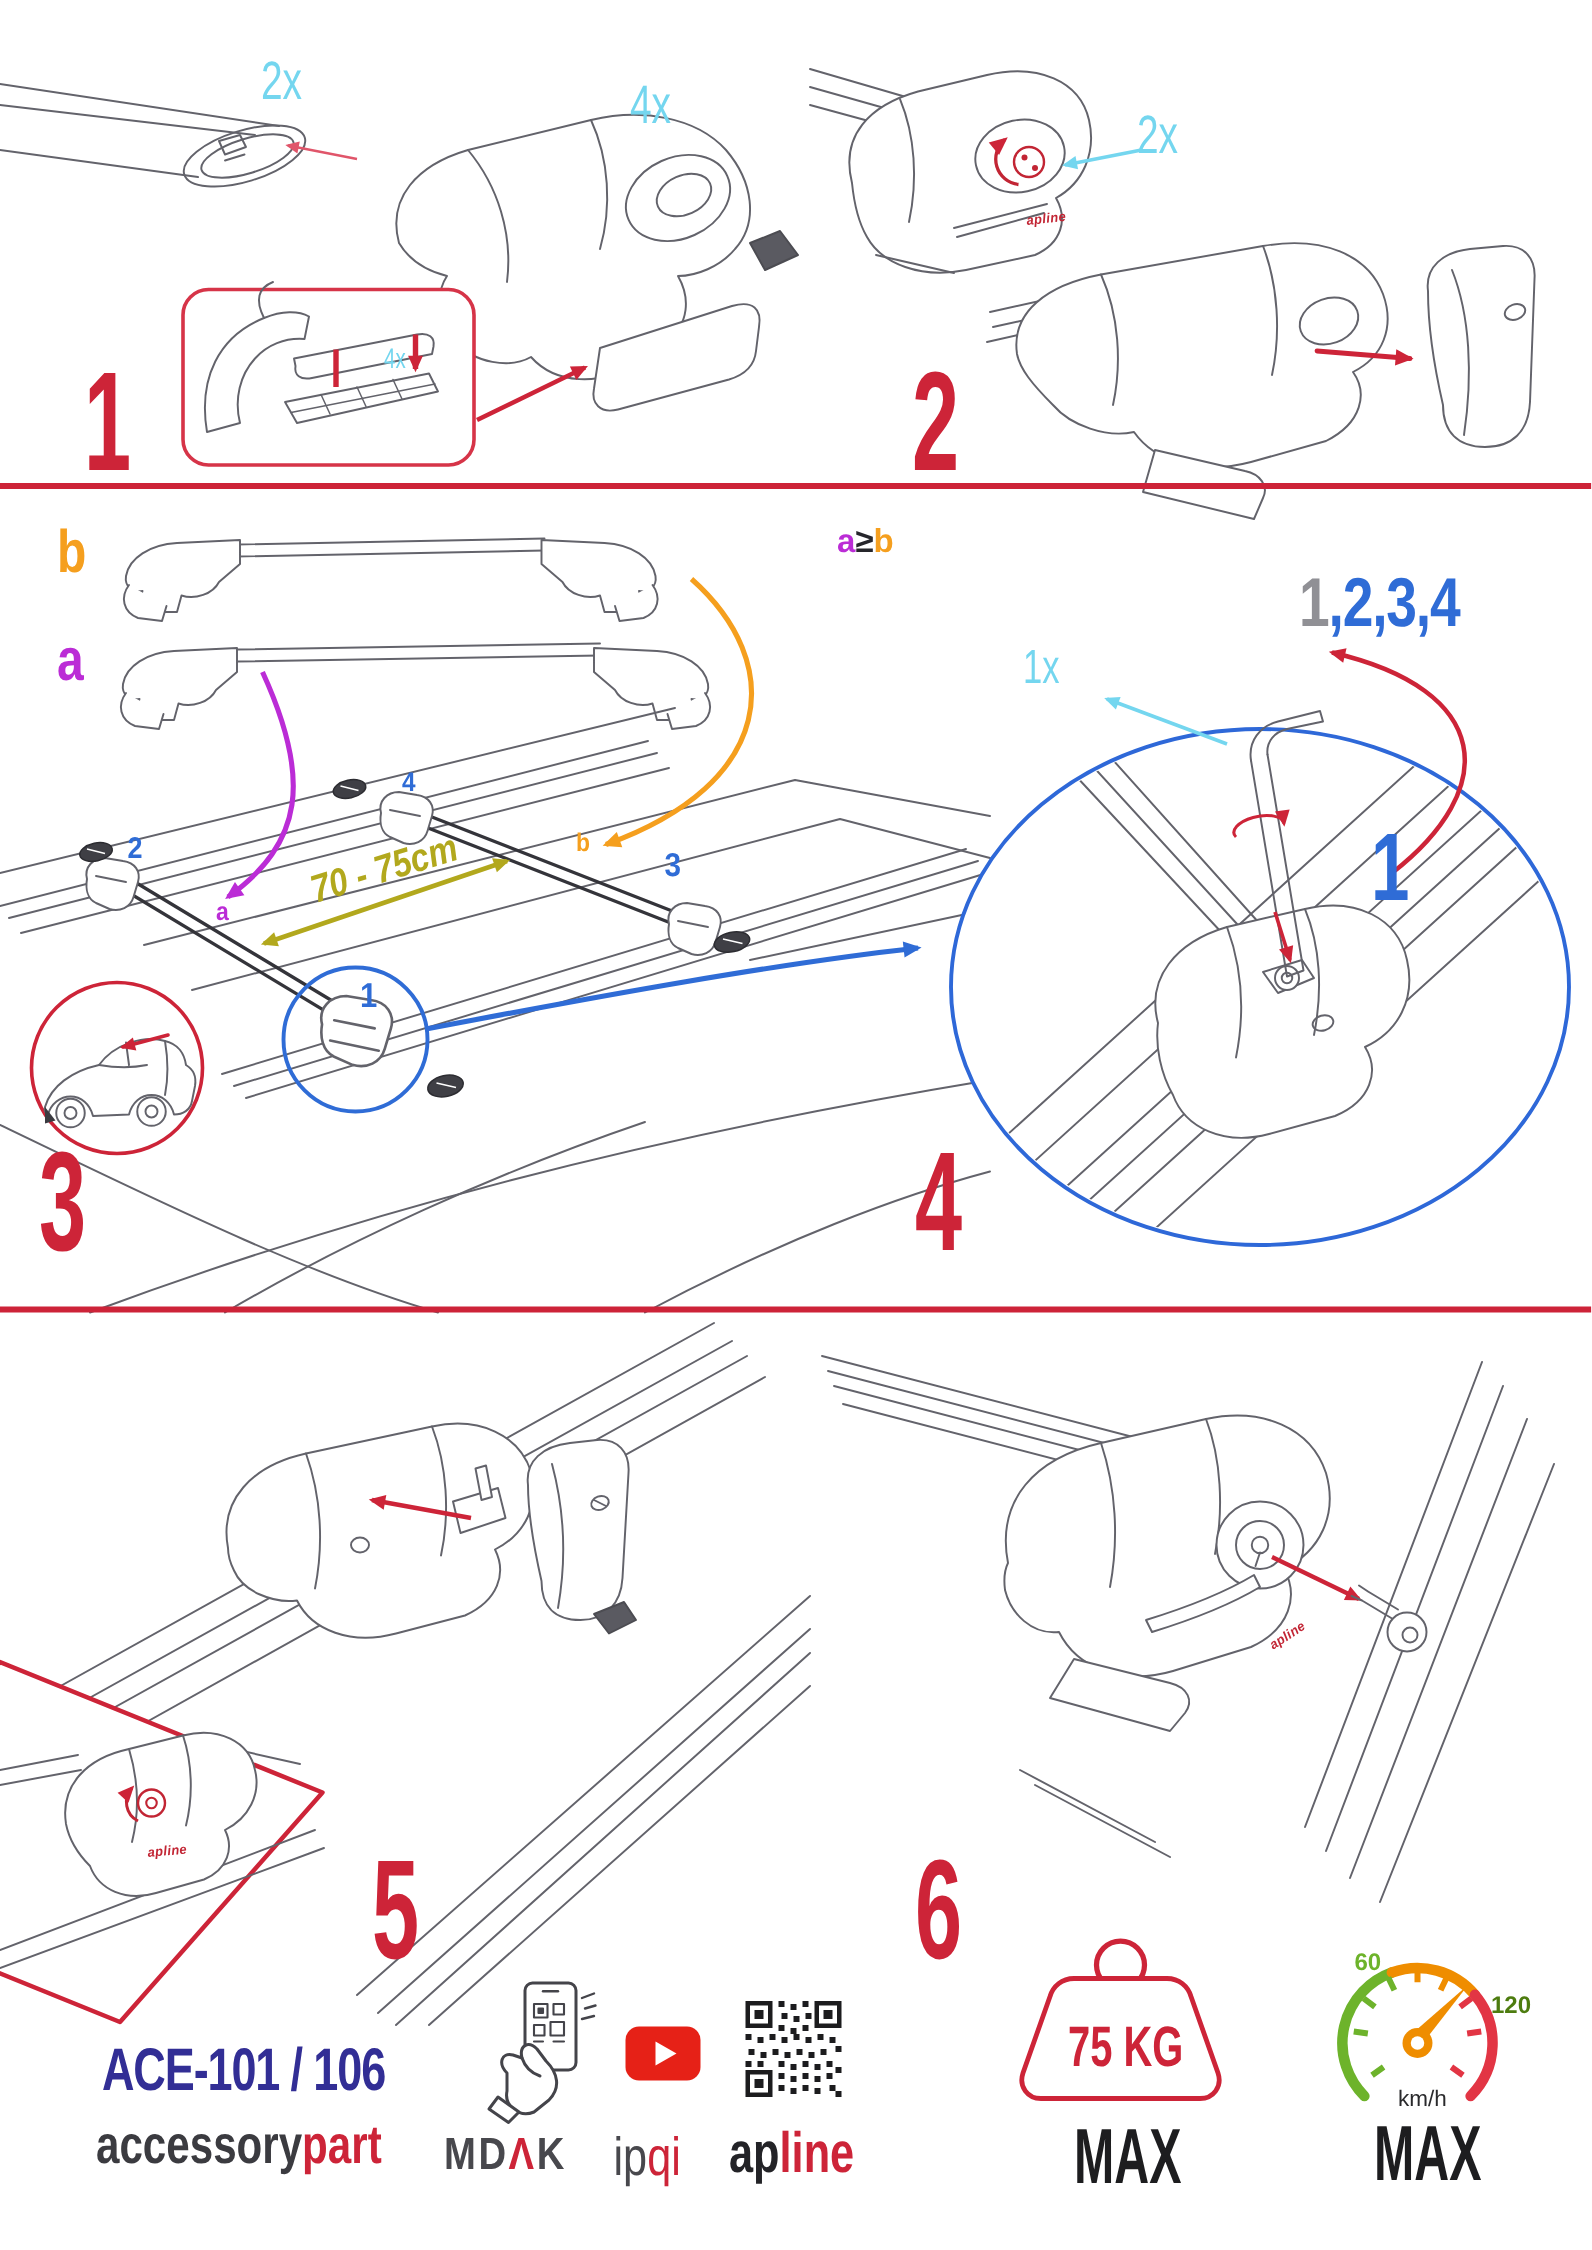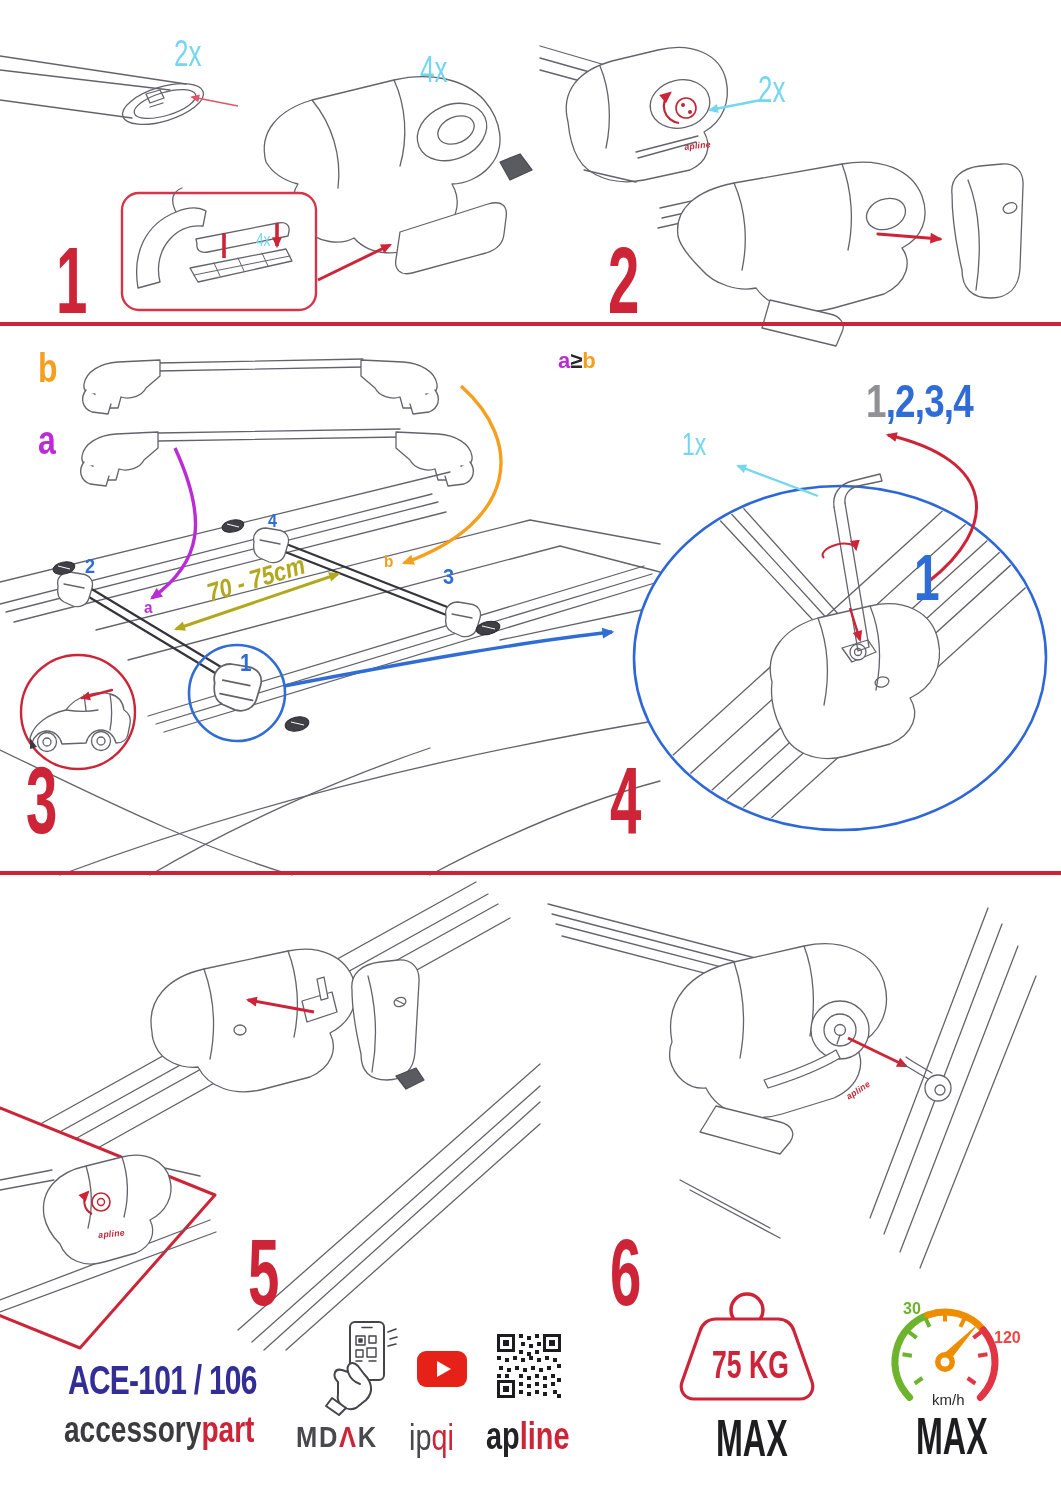--- a/index.html
+++ b/index.html
@@ -447,18 +447,18 @@
     </g>
     <g stroke-width="4" fill="none">
       <path d="M36.7,91.5 L44.4,86 M24.5,62.3 L33.9,63.7 M31.1,40.2 L38.6,45.9 M47.5,26.3 L51.6,34.8" stroke="#6db32b"></path>
       <path d="M67,20 L67,29.5 M86.5,26.3 L82.4,34.8" stroke="#ef8d00"></path>
       <path d="M102.9,40.2 L95.4,45.9 M109.5,62.3 L100.1,63.7 M97.3,91.5 L89.6,86" stroke="#e23544"></path>
     </g>
     <polygon points="62,65 66,76 101,31" fill="#ef8d00"></polygon>
     <circle cx="67" cy="70" r="10" fill="#ef8d00"></circle>
     <circle cx="67" cy="70" r="4.5" fill="#fff"></circle>
   </svg>
-  <div class="ftxt" style="left:903px;top:1301px;font-size:16px;font-weight:bold;color:#6db32b">30</div>
-  <div class="ftxt" style="left:994px;top:1330px;font-size:16px;font-weight:bold;color:#ef4444">120</div>
+  <div class="ftxt" style="left:903px;top:1301px;font-size:16px;font-weight:bold;color:#6db32b">60</div>
+  <div class="ftxt" style="left:994px;top:1330px;font-size:16px;font-weight:bold;color:#4d7c0f">120</div>
   <div class="ftxt" style="left:932px;top:1392px;font-size:15px;color:#2a2a2c">km/h</div>
   <div class="ftxt cond" style="left:916px;top:1410px;font-size:52px;font-weight:bold;color:#1d1d1f;transform:scaleX(.62)">MAX</div>
 
 </div>
 
 </body></html>

